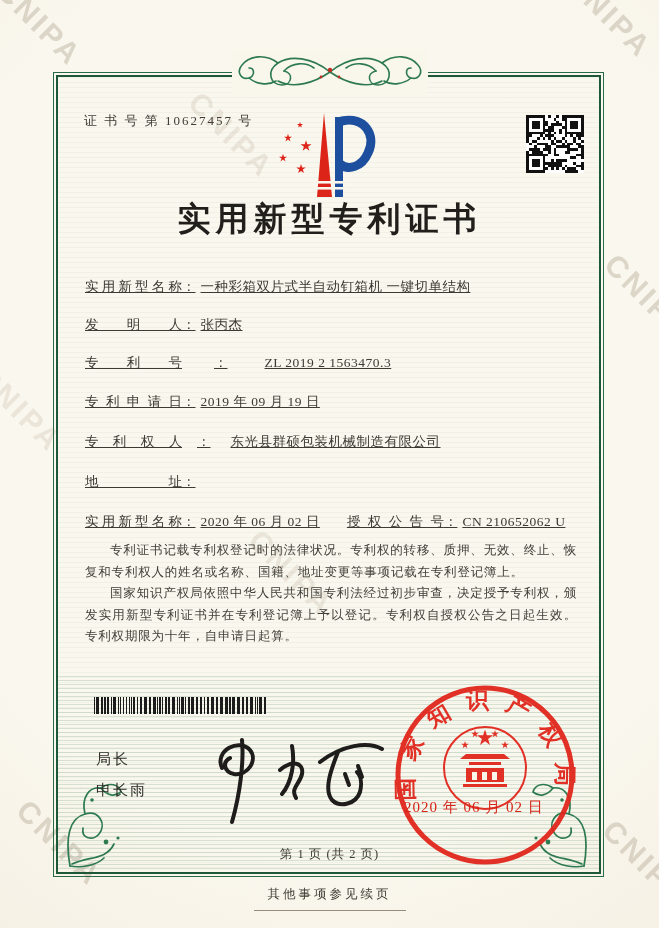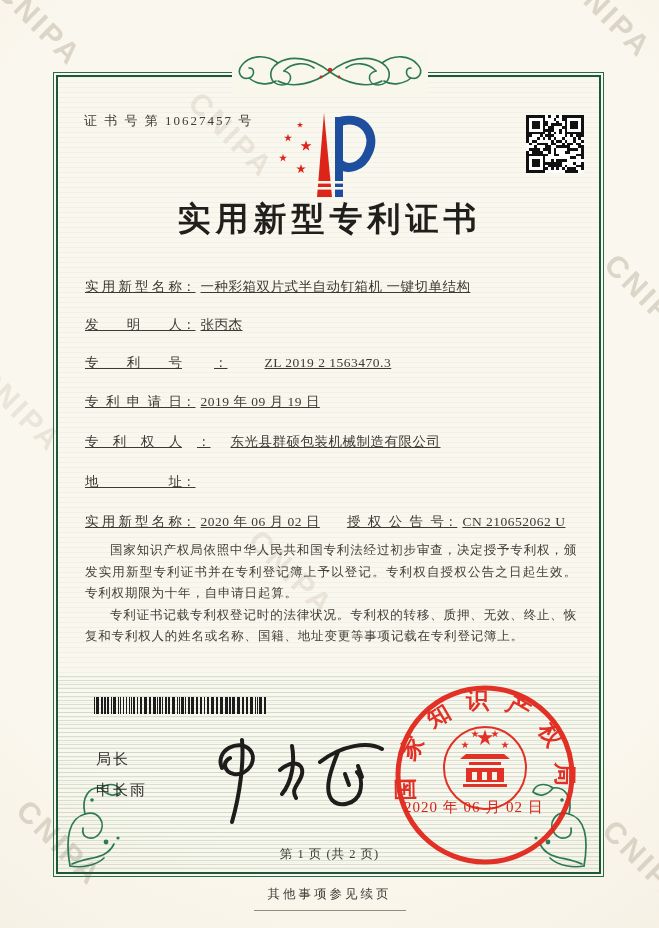--- a/index.html
+++ b/index.html
@@ -477,22 +477,22 @@
       <span class="val">2020 年 06 月 02 日</span>
       <span class="pair2">
         <span class="lbl">授权公告号</span>
           <span class="colon">：</span>
         <span class="val">CN 210652062 U</span>
       </span>
     </div>
   </div>
 
   <div class="paras">
+    <p>专利证书记载专利权登记时的法律状况。专利权的转移、质押、无效、终止、恢复和专利权人的姓名或名称、国籍、地址变更等事项记载在专利登记簿上。</p>
     <p>国家知识产权局依照中华人民共和国专利法经过初步审查，决定授予专利权，颁发实用新型专利证书并在专利登记簿上予以登记。专利权自授权公告之日起生效。专利权期限为十年，自申请日起算。</p>
-    <p>专利证书记载专利权登记时的法律状况。专利权的转移、质押、无效、终止、恢复和专利权人的姓名或名称、国籍、地址变更等事项记载在专利登记簿上。</p>
   </div>
 
   <svg class="barcode" width="176" height="18" viewBox="0 0 176 18">
     <g class="bars" fill="#1c1c1c">
         <rect x="0" y="0" width="1" height="17"></rect>
         <rect x="2" y="0" width="3" height="17"></rect>
         <rect x="7" y="0" width="2" height="17"></rect>
         <rect x="10" y="0" width="2" height="17"></rect>
         <rect x="13" y="0" width="2" height="17"></rect>
         <rect x="17" y="0" width="1" height="17"></rect>

